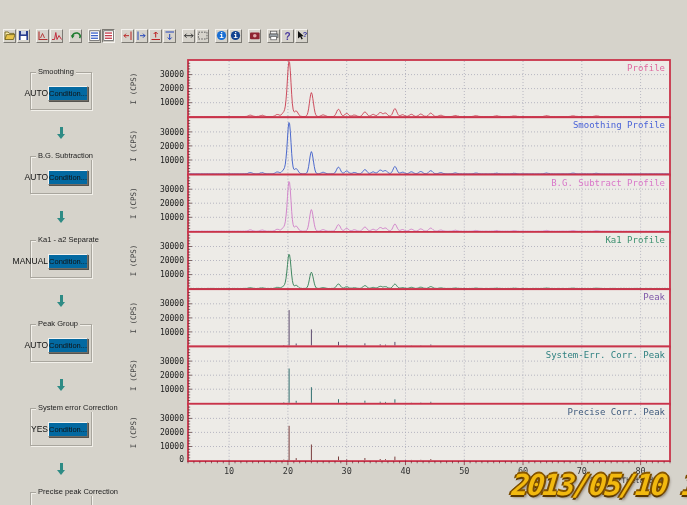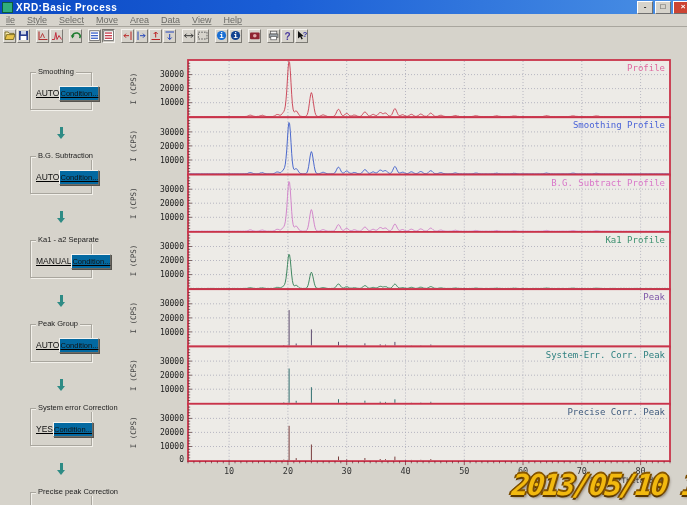--- a/index.html
+++ b/index.html
@@ -32,21 +32,21 @@
   .tbtn.group-start{margin-left:5px;}
   .tbtn svg{display:block;}
   
   #contextbar{position:absolute;left:84px;top:44px;font-family:"DejaVu Sans Mono",monospace;
     font-size:9.5px;color:#1a1a1a;font-weight:bold;}
   
   #process-steps{position:absolute;left:14px;top:56px;width:94px;}
   .groupbox{position:relative;border:1px solid #a9a69e;box-shadow:inset 1px 1px 0 #f2f0ea, 1px 1px 0 #f2f0ea;
     height:36px;margin:16px;}
   .gb-label{position:absolute;top:-6px;left:5px;background:#d6d3cb;font-size:7.5px;color:#222;padding:0 2px;white-space:nowrap;}
-  .gb-row{display:flex;align-items:center;justify-content:space-between;height:100%;padding:4px 3px 0 5px;box-sizing:border-box;text-decoration:underline;}
+  .gb-row{display:flex;align-items:center;justify-content:flex-end;height:100%;padding:4px 3px 0 5px;box-sizing:border-box;}
   .gb-mode{font-size:8.5px;color:#111;}
   .cond-btn{font-size:7.5px;color:#111;background:#0369a1;border:1px solid;width:48px;height:15px;
     border-color:#f4f2ee #6f6d67 #6f6d67 #f4f2ee;box-shadow:1px 1px 0 #55534e;font-family:"Liberation Sans",sans-serif;padding:0;}
   .cond-btn.focused{outline:1px dotted #333;outline-offset:-3px;}
   .flow-arrow{width:100%;height:14px;display:flex;align-items:center;justify-content:center;}
   .flow-arrow .stem{width:3px;height:7px;background:#2e8b85;}
   .flow-arrow .head{width:0;height:0;border-left:4px solid transparent;border-right:4px solid transparent;border-top:5px solid #2e8b85;}
   
   #chart-region{position:absolute;left:126px;top:54px;width:553px;height:434px;}
   
@@ -60,40 +60,21 @@
     position:absolute;left:512px;top:468px;white-space:nowrap;z-index:50;
     font-family:"DejaVu Sans Mono",monospace;font-style:italic;font-weight:bold;
     font-size:29px;letter-spacing:-2px;color:#f2b90f;transform:skewX(-6deg);
     text-shadow:-2px 0 0 #7a4c00,2px 0 0 #7a4c00,0 -2px 0 #8a5800,0 2px 0 #5a3800,2px 2px 3px rgba(40,20,0,.55);
   }
 </style>
 </head>
 <body>
 <div id="screen">
 
-  <div id="titlebar">
-    <span id="app-icon"></span>
-    <span id="title-text">XRD:Basic Process</span>
-    <span id="win-controls">
-        <span class="wbtn">-</span>
-        <span class="wbtn">□</span>
-        <span class="wbtn close">×</span>
-      </span>
-  </div>
 
-  <div id="menubar">
-      <span class="menu-item">ile</span>
-      <span class="menu-item">Style</span>
-      <span class="menu-item">Select</span>
-      <span class="menu-item">Move</span>
-      <span class="menu-item">Area</span>
-      <span class="menu-item">Data</span>
-      <span class="menu-item">View</span>
-      <span class="menu-item">Help</span>
-    </div>
 
   <div id="toolbar">
       <button class="tbtn">
         <span>
           <svg width="11" height="11" viewBox="0 0 11 11">
             <path d="M1 9.5 V2 H4.2 L5.4 3.4 H10 V4.6" fill="#f5e9b0" stroke="#6b5a10" stroke-width="0.8"></path>
             <path d="M1 9.5 L2.6 4.6 H11 L9.4 9.5 Z" fill="#e8c34a" stroke="#6b5a10" stroke-width="0.8"></path>
           </svg>
         </span>
       </button>

